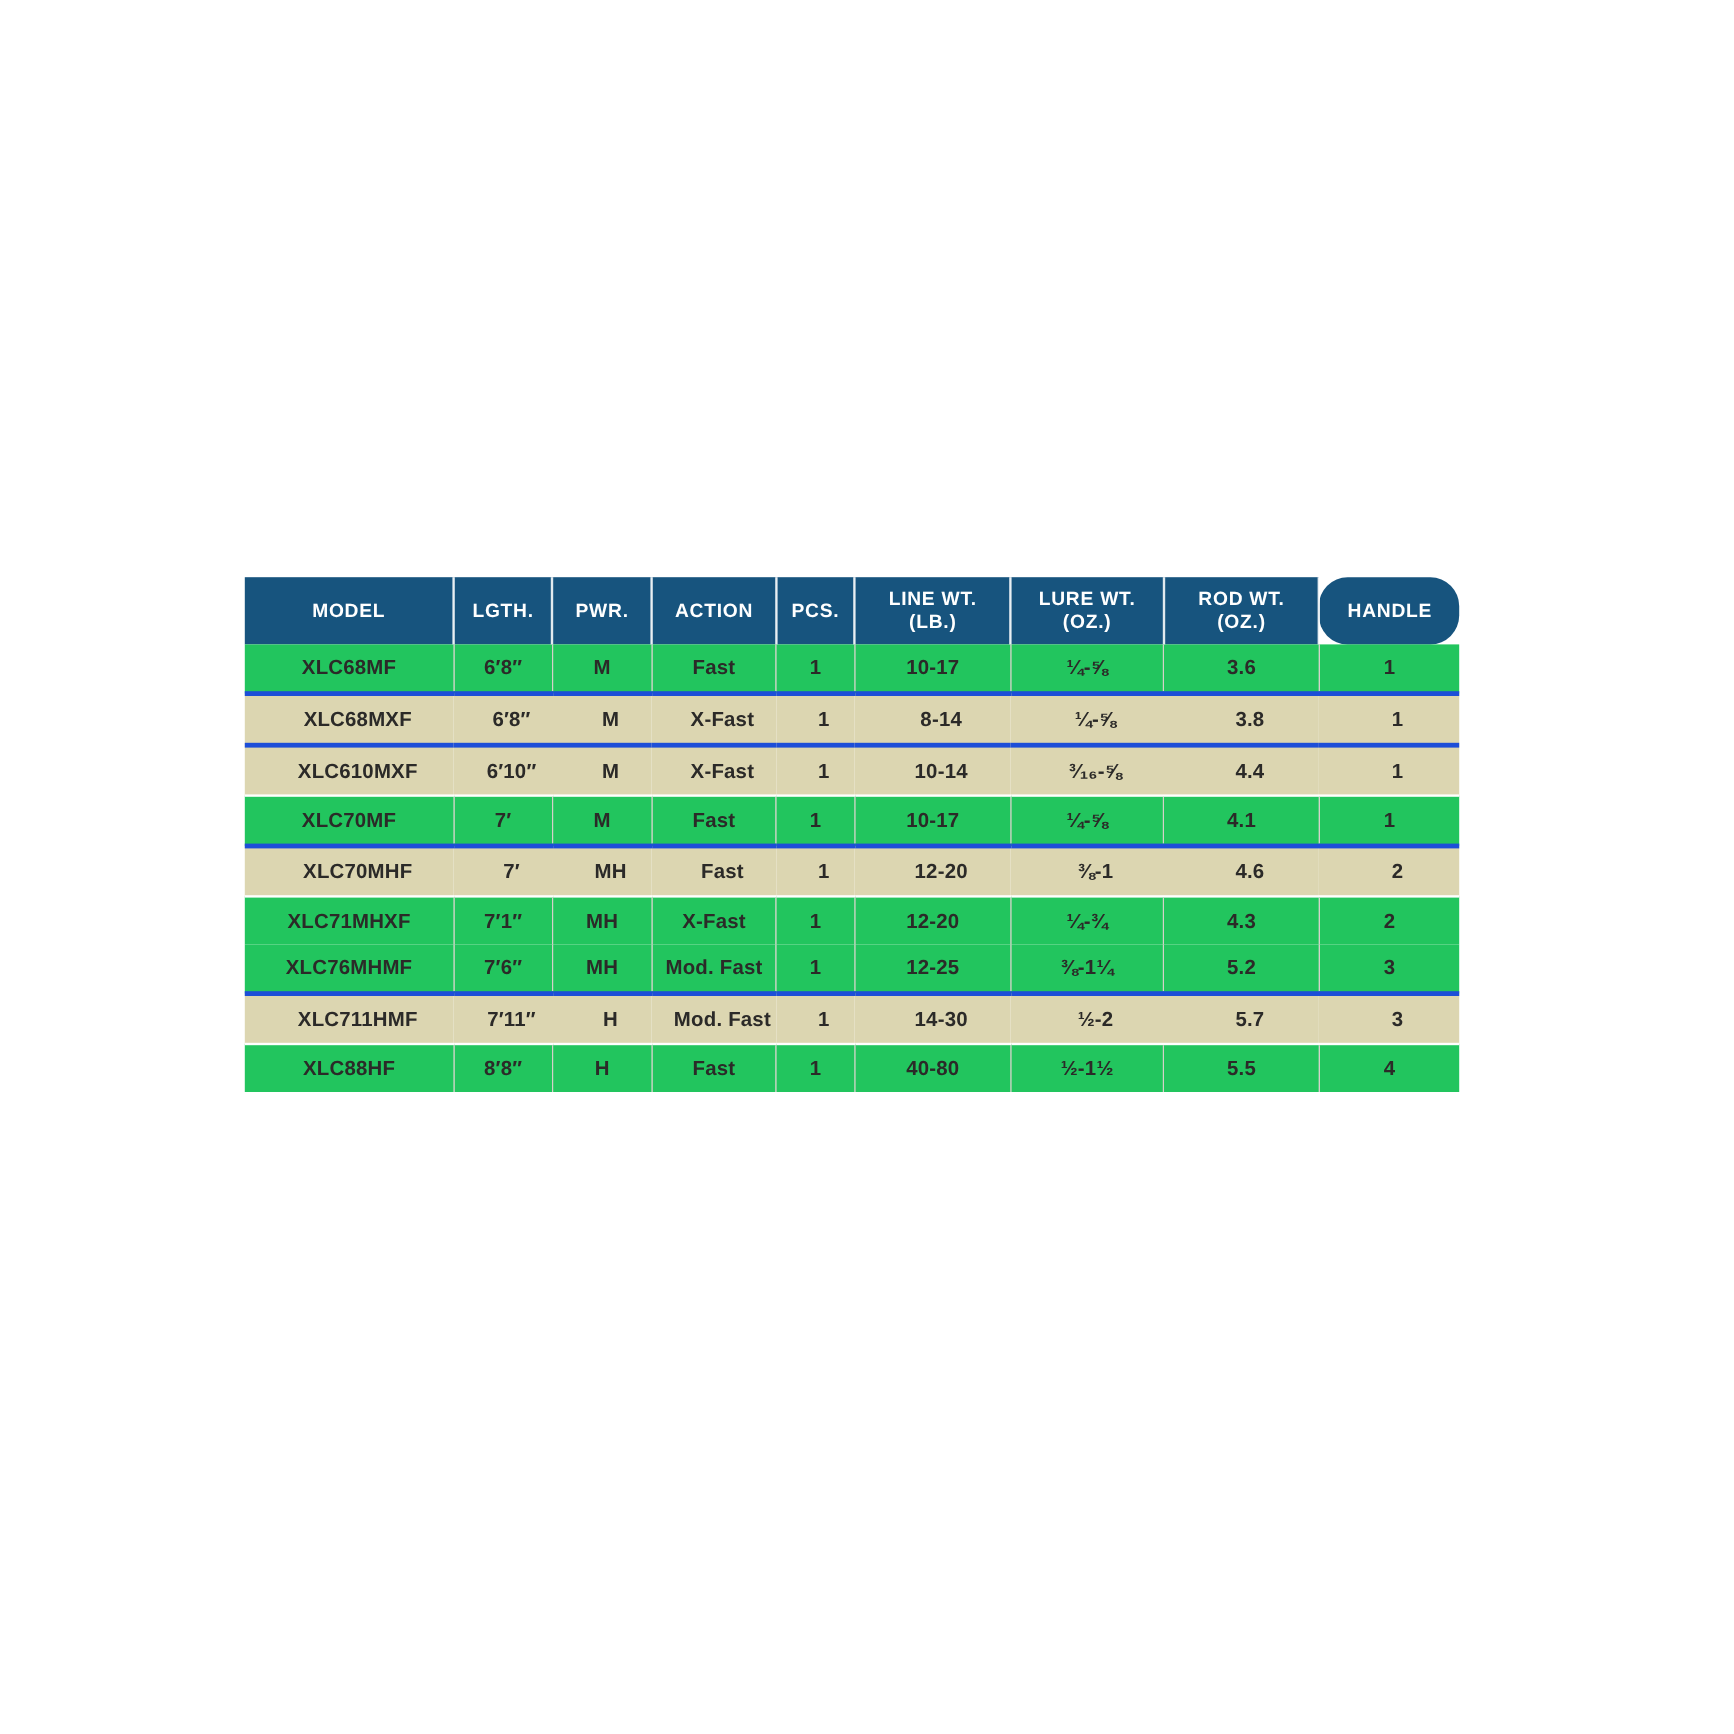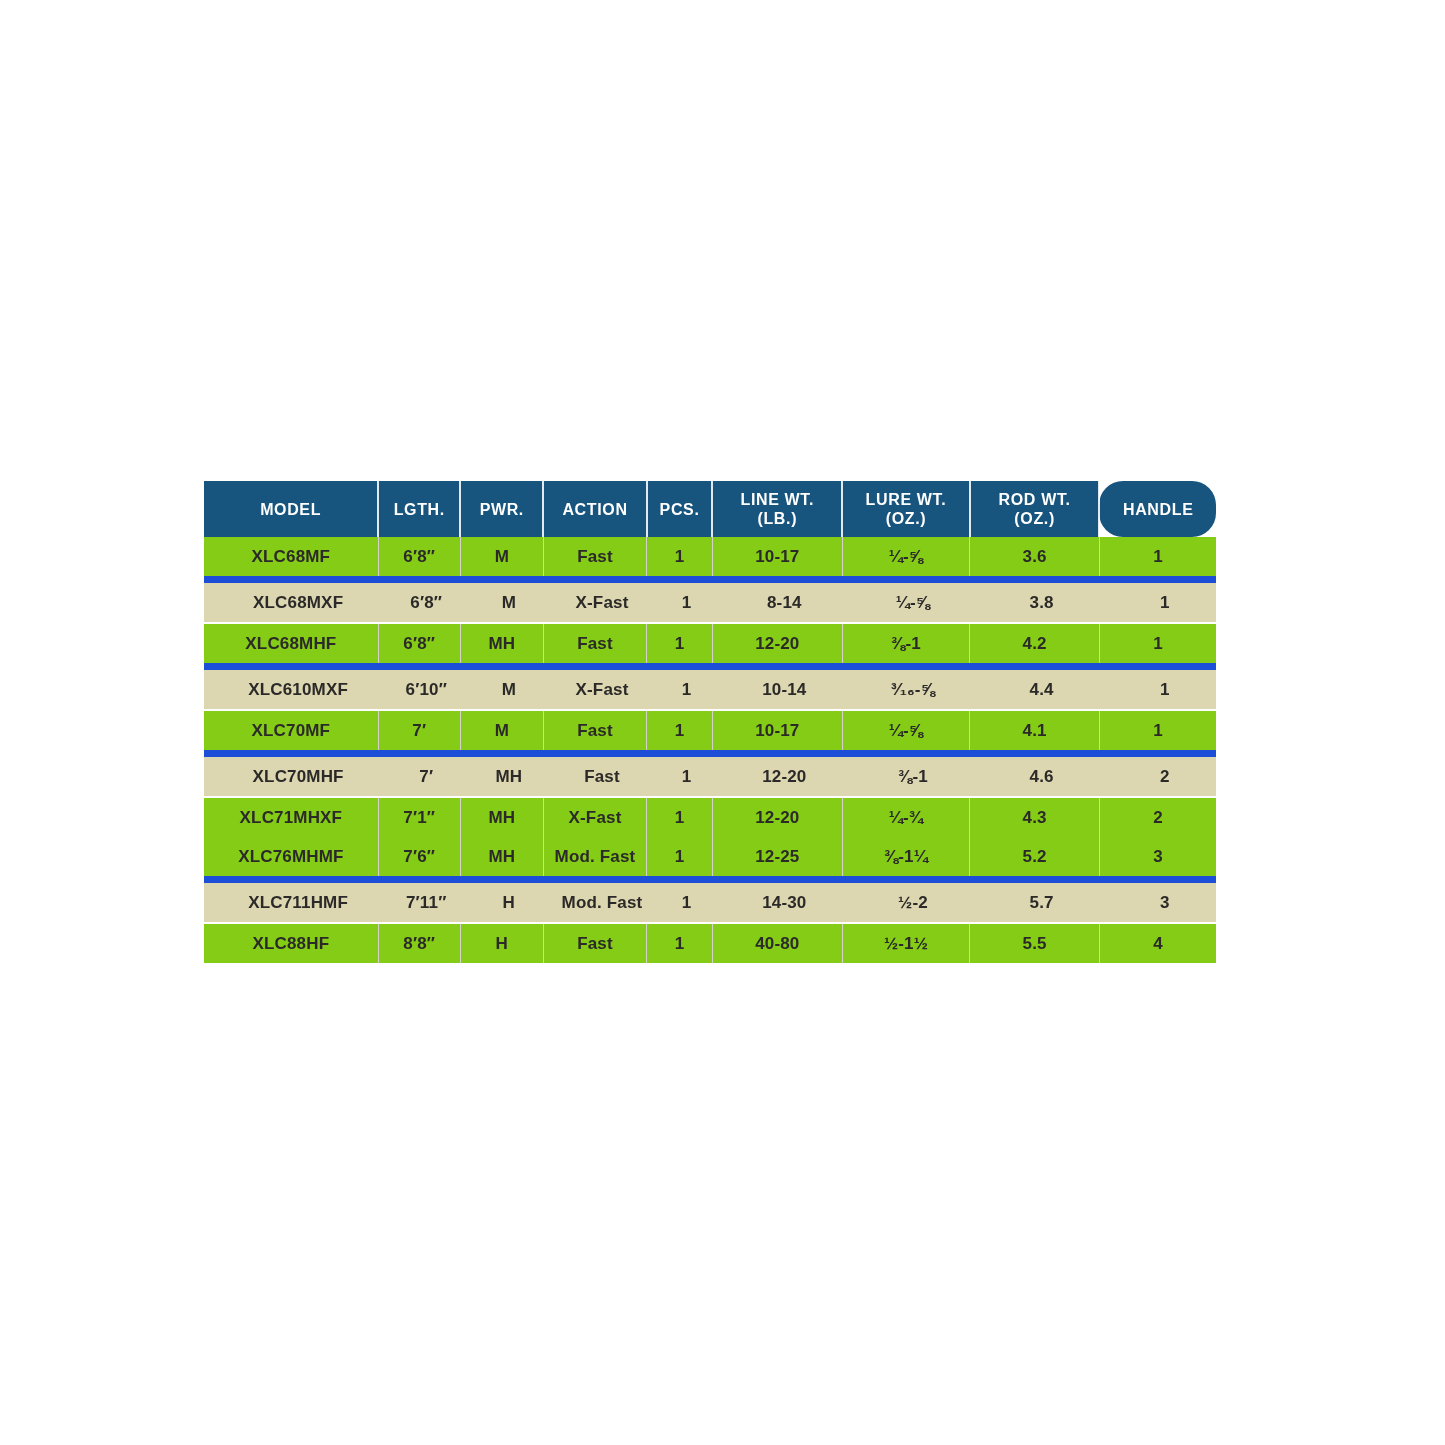--- a/index.html
+++ b/index.html
@@ -57,27 +57,27 @@
     text-align: center;
     vertical-align: middle;
     font-size: 17px;
     font-weight: 700;
     color: #2B2A28;
     letter-spacing: 0.01em;
     padding: 0 2px;
     white-space: nowrap;
   }
   tr.row-white td {
-    background: #84cc16;
+    background: #22c55e;
     border-right: 1px solid #D4D1C9;
   }
   tr.row-white td:last-child { border-right: none; }
   tr.row-tan td {
     background: var(--stripe-bg, #DCD6B1);
-    border-top: 7px solid #1d4ed8;
+    border-top: 4px solid #1d4ed8;
     border-bottom: 2px solid #ffffff;
     padding-left: 16px;
   }
 </style>
 </head>
 <body>
 
 <div class="table-wrap">
   <table class="spec-table">
     <colgroup>
@@ -120,31 +120,20 @@
           <td>XLC68MXF</td>
           <td>6′8″</td>
           <td>M</td>
           <td>X-Fast</td>
           <td>1</td>
           <td>8-14</td>
           <td>¼-⅝</td>
           <td>3.8</td>
           <td>1</td>
         </tr>
-        <tr class="row-white">
-          <td>XLC68MHF</td>
-          <td>6′8″</td>
-          <td>MH</td>
-          <td>Fast</td>
-          <td>1</td>
-          <td>12-20</td>
-          <td>⅜-1</td>
-          <td>4.2</td>
-          <td>1</td>
-        </tr>
         <tr class="row-tan">
           <td>XLC610MXF</td>
           <td>6′10″</td>
           <td>M</td>
           <td>X-Fast</td>
           <td>1</td>
           <td>10-14</td>
           <td>³⁄₁₆-⅝</td>
           <td>4.4</td>
           <td>1</td>

